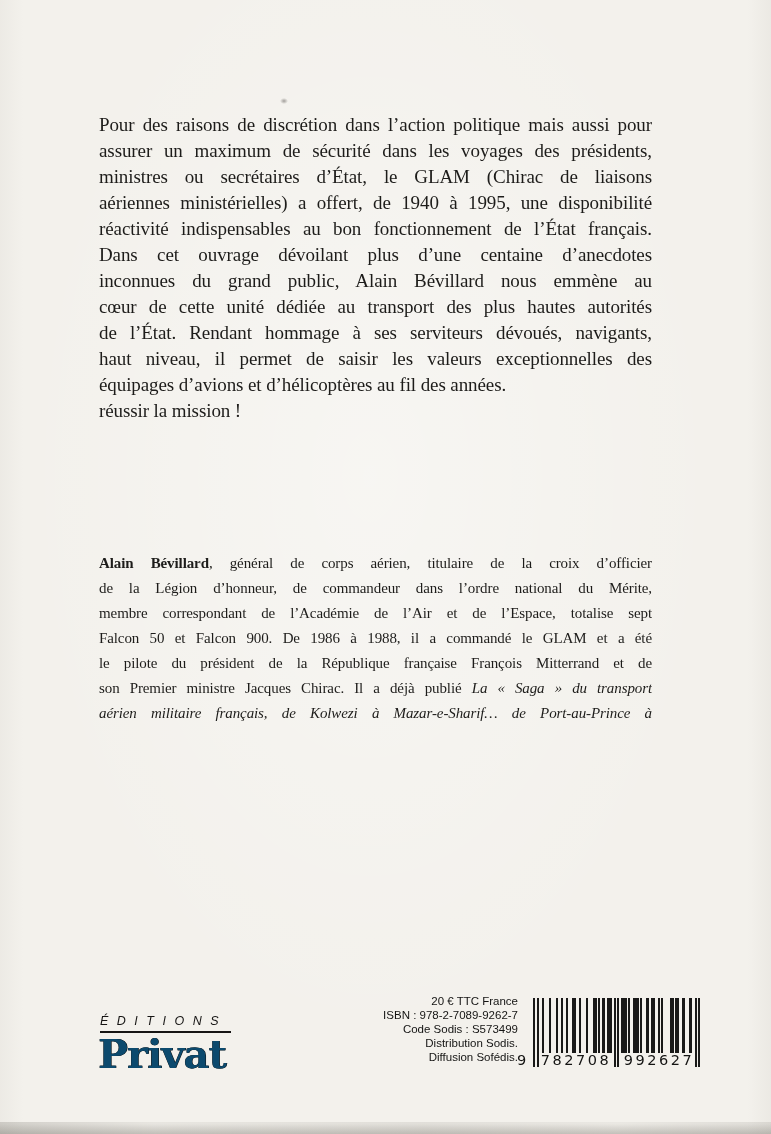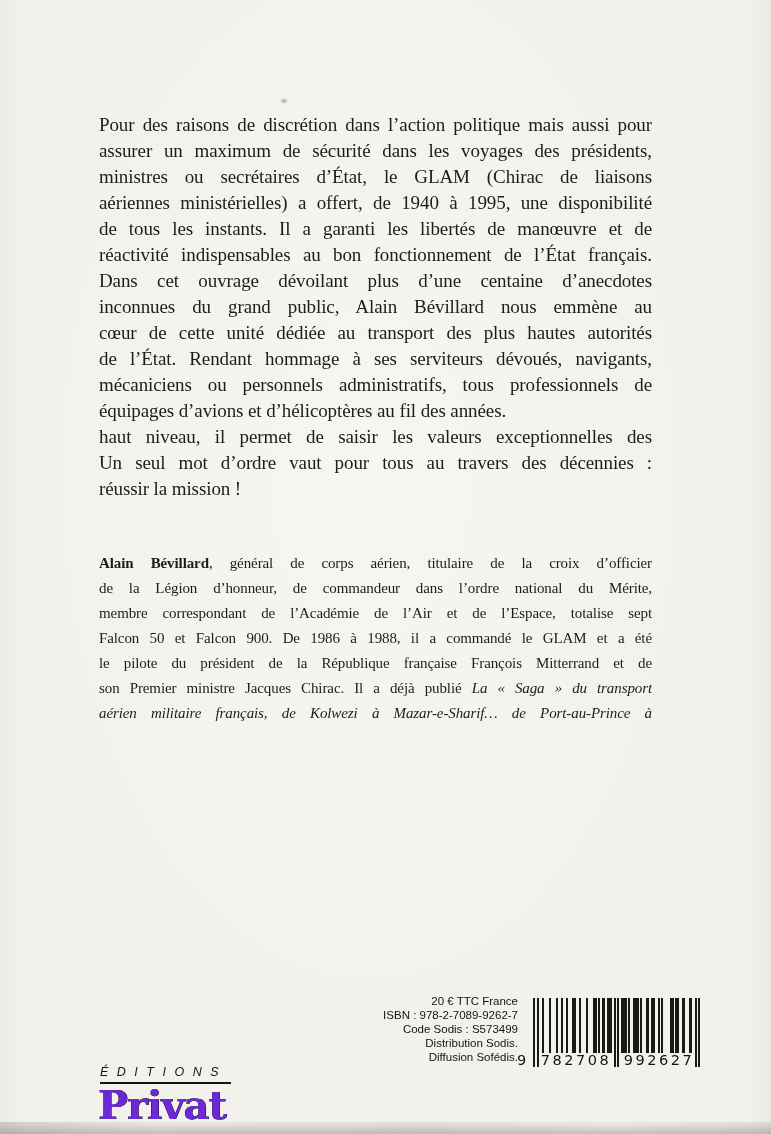--- a/index.html
+++ b/index.html
@@ -29,33 +29,33 @@
   .b { font-weight: bold; }
   .i { font-style: italic; margin-top: 32px; }
 
   
   .artifact {
     position: absolute; left: 280px; top: 98px; width: 8px; height: 6px;
     background: radial-gradient(ellipse at center, rgba(92,89,84,0.55), rgba(92,89,84,0) 70%);
   }
 
   
-  .publisher { position: absolute; left: 100px; top: 1065px; width: 140px; }
+  .publisher { position: absolute; left: 100px; top: 1014px; width: 140px; }
   .editions {
     font-family: "Liberation Sans", sans-serif;
     font-style: italic; font-weight: 500;
     font-size: 12.5px; letter-spacing: 8.5px;
     color: #161514; white-space: nowrap;
   }
   .editions-rule { width: 131px; height: 2px; background: #161514; margin-top: 3px; }
   .privat {
     font-family: "DejaVu Serif", serif;
     font-weight: bold; font-size: 40px; line-height: 1;
     margin-top: 1px; margin-left: -2px;
-    color: #6d28d9; letter-spacing: -1px;
+    color: #0c4a6e; letter-spacing: -1px;
     text-shadow: 0.5px 0 0 #101010, -0.3px 0 0 #101010;
   }
 
   
   .sales {
     position: absolute; right: 253px; top: 994px; width: 230px;
     text-align: right;
     font-family: "Liberation Sans", sans-serif;
     font-size: 11.5px; line-height: 14px; color: #141413;
   }
@@ -85,30 +85,27 @@
 </head>
 <body>
 
 <div class="artifact"></div>
 
 <div class="synopsis">
     <div class="textline">Pour des raisons de discrétion dans l’action politique mais aussi pour</div>
     <div class="textline">assurer un maximum de sécurité dans les voyages des présidents,</div>
     <div class="textline">ministres ou secrétaires d’État, le GLAM (Chirac de liaisons</div>
     <div class="textline">aériennes ministérielles) a offert, de 1940 à 1995, une disponibilité</div>
-    <div class="textline">de tous les instants. Il a garanti les libertés de manœuvre et de</div>
     <div class="textline">réactivité indispensables au bon fonctionnement de l’État français.</div>
     <div class="textline">Dans cet ouvrage dévoilant plus d’une centaine d’anecdotes</div>
     <div class="textline">inconnues du grand public, Alain Bévillard nous emmène au</div>
     <div class="textline">cœur de cette unité dédiée au transport des plus hautes autorités</div>
     <div class="textline">de l’État. Rendant hommage à ses serviteurs dévoués, navigants,</div>
-    <div class="textline">mécaniciens ou personnels administratifs, tous professionnels de</div>
+    <div class="textline">haut niveau, il permet de saisir les valeurs exceptionnelles des</div>
     <div class="textline para-end">équipages d’avions et d’hélicoptères au fil des années.</div>
-    <div class="textline">haut niveau, il permet de saisir les valeurs exceptionnelles des</div>
-    <div class="textline">Un seul mot d’ordre vaut pour tous au travers des décennies :</div>
     <div class="textline para-end">réussir la mission !</div>
   </div>
 
 <div class="bio">
     <div class="textline"><span class="b">Alain Bévillard</span><span>, général de corps aérien, titulaire de la croix d’officier</span></div>
     <div class="textline">de la Légion d’honneur, de commandeur dans l’ordre national du Mérite,</div>
     <div class="textline">membre correspondant de l’Académie de l’Air et de l’Espace, totalise sept</div>
     <div class="textline">Falcon 50 et Falcon 900. De 1986 à 1988, il a commandé le GLAM et a été</div>
     <div class="textline">le pilote du président de la République française François Mitterrand et de</div>
     <div class="textline"><span>son Premier ministre Jacques Chirac. Il a déjà publié </span><span class="i">La « Saga » du transport</span></div>

